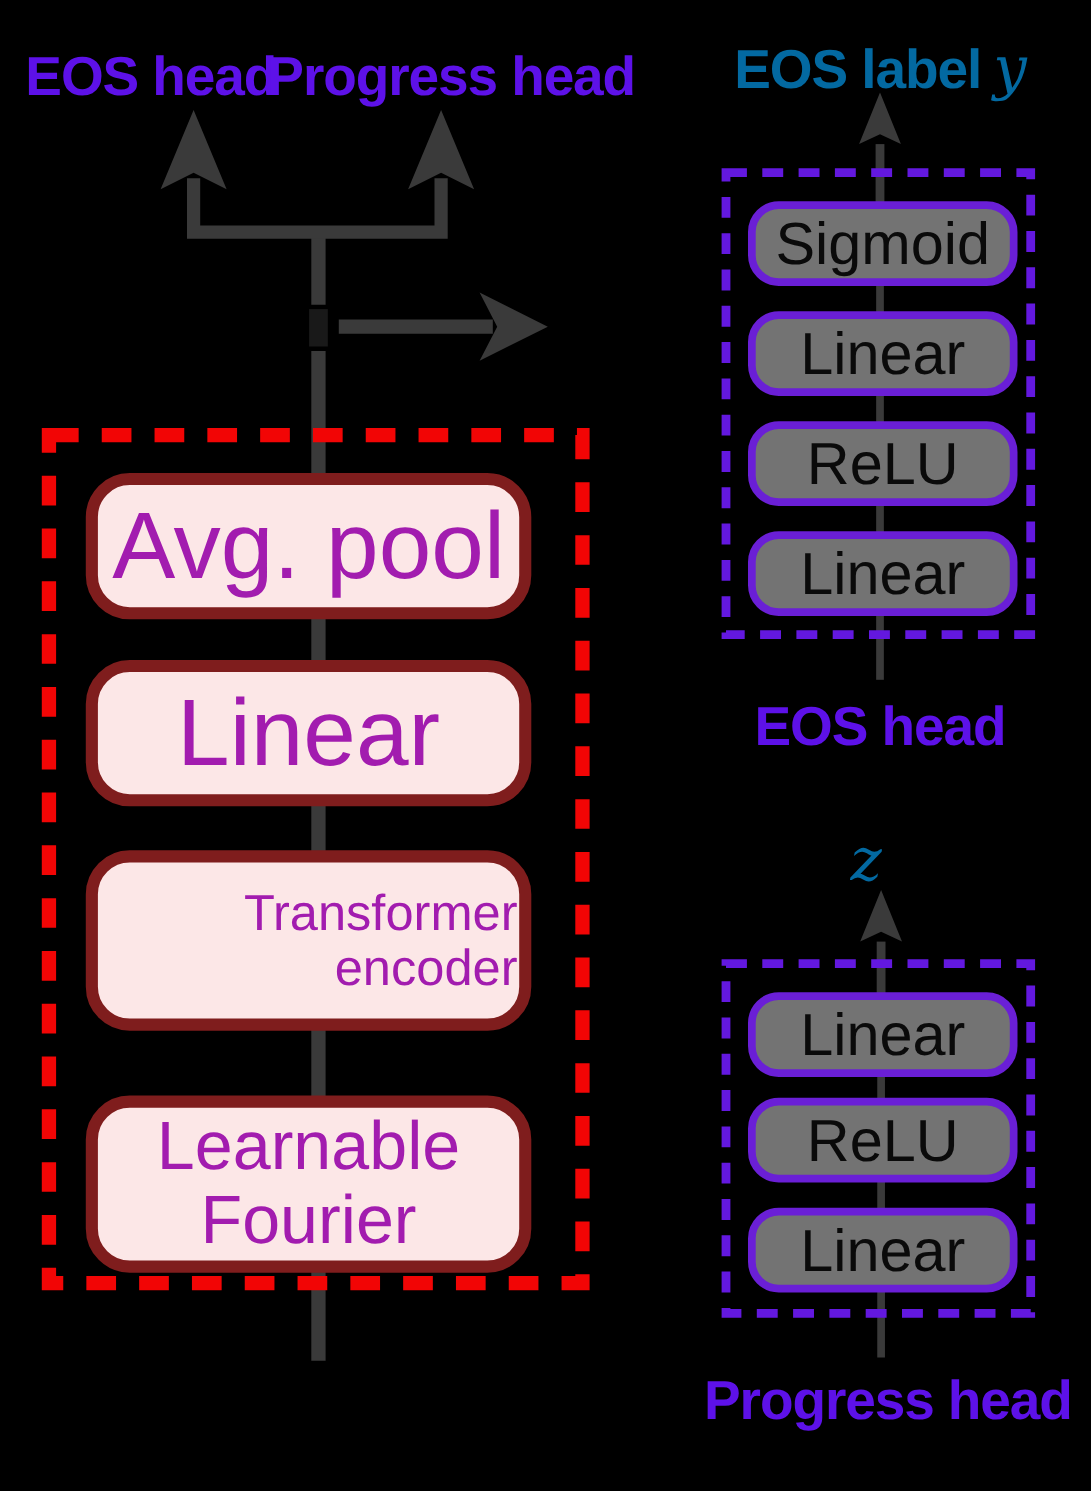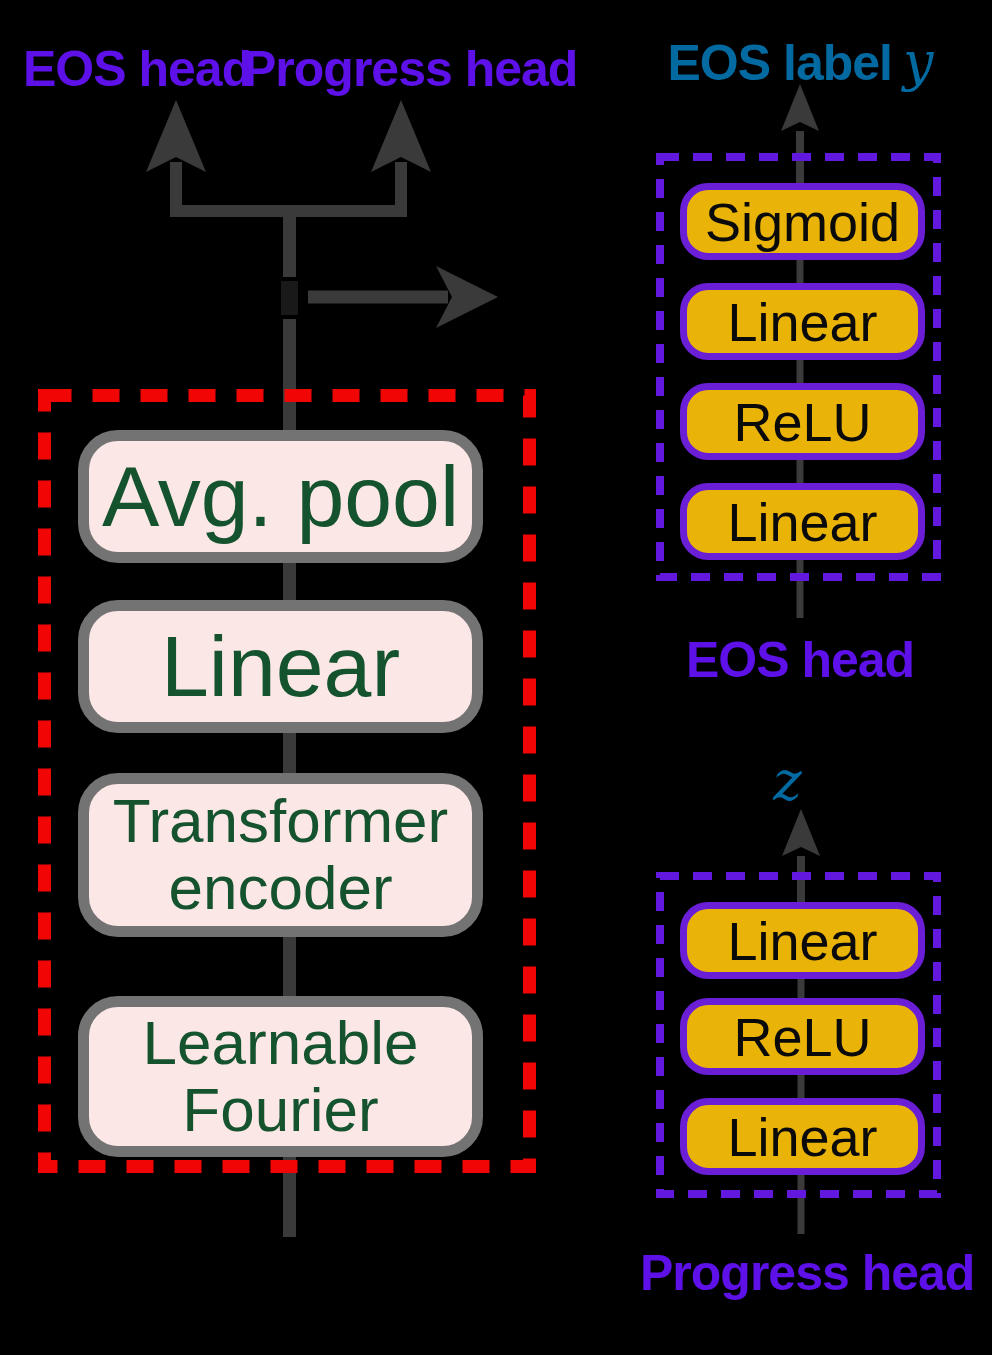--- a/index.html
+++ b/index.html
@@ -15,32 +15,32 @@
           color:#0369a1;font-size:50px;font-weight:600;letter-spacing:-1px;white-space:nowrap;}
   .eos-title{left:640px;top:30px;width:320px;}
   .prog-title{left:627px;top:750px;width:320px;}
   .mathvar{font-family:"DejaVu Serif",serif;font-style:italic;font-weight:500;font-size:54px;}
   .cap{position:absolute;width:320px;text-align:center;color:#5D11E8;font-size:50px;font-weight:600;letter-spacing:-1px;white-space:nowrap;}
   .cap-eos{left:640px;top:631px;}
   .cap-prog{left:640px;top:1244px;}
 
   
   .redblock{position:absolute;left:78px;width:405px;box-sizing:border-box;
-            background:#FCE7E7;border:11px solid #737373;border-radius:40px;
+            background:#FCE7E7;border:11px solid #7f1d1d;border-radius:40px;
             display:flex;align-items:center;justify-content:center;text-align:center;
-            color:#14532d;}
+            color:#a21caf;}
   .b-avg {top:430px;height:133px;font-size:86px;}
   .b-lin {top:600px;height:133px;font-size:86px;}
-  .b-tra {top:773px;height:164px;font-size:62px;line-height:1.08;}
+  .b-tra {top:773px;height:164px;font-size:46px;line-height:1.08;text-align:right;}
   .b-fou {top:972px;height:161px;font-size:62px;line-height:1.08;margin-top:24px;}
   .redblock span{display:block;width:380px;}
 
   
   .lavblock{position:absolute;left:680px;width:245px;height:77px;box-sizing:border-box;
-            background:#eab308;border:7px solid #6A1FD6;border-radius:28px;
+            background:#737373;border:7px solid #6A1FD6;border-radius:28px;
             display:flex;align-items:center;justify-content:center;
             color:#0a0a0a;font-size:54px;}
   .e1{top:183px;} .e2{top:283px;} .e3{top:383px;} .e4{top:483px;}
   .p1{top:902px;} .p2{top:998px;} .p3{top:1098px;}
 </style>
 </head>
 <body>
 
 <div class="stage">
 

